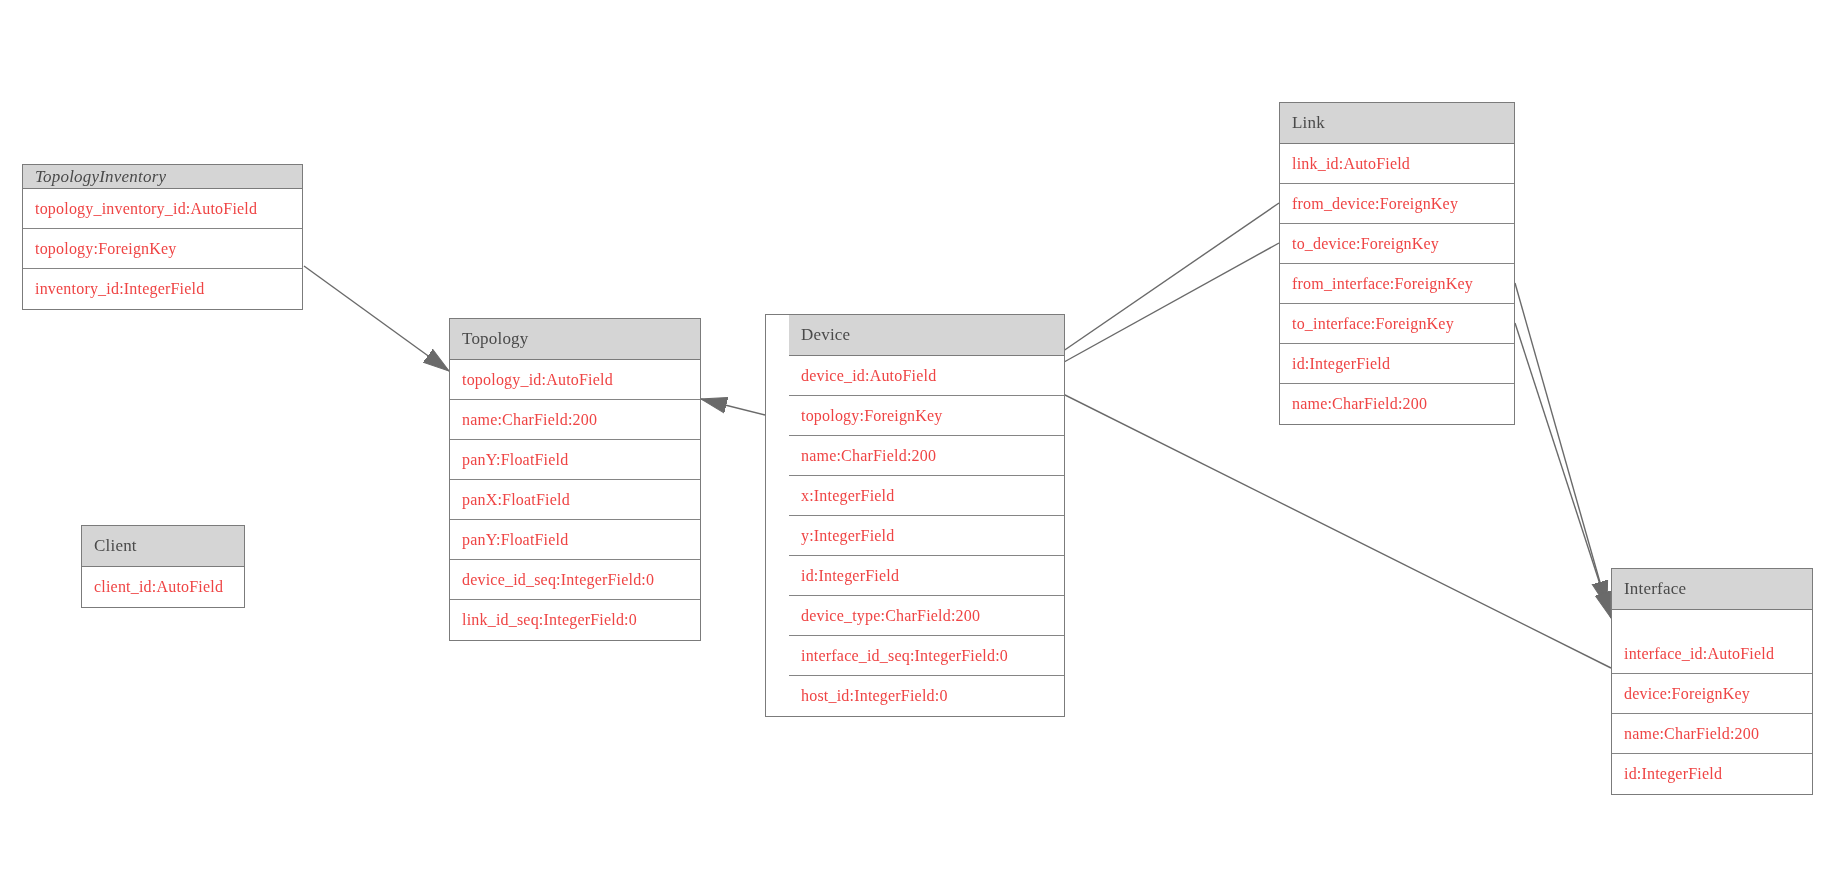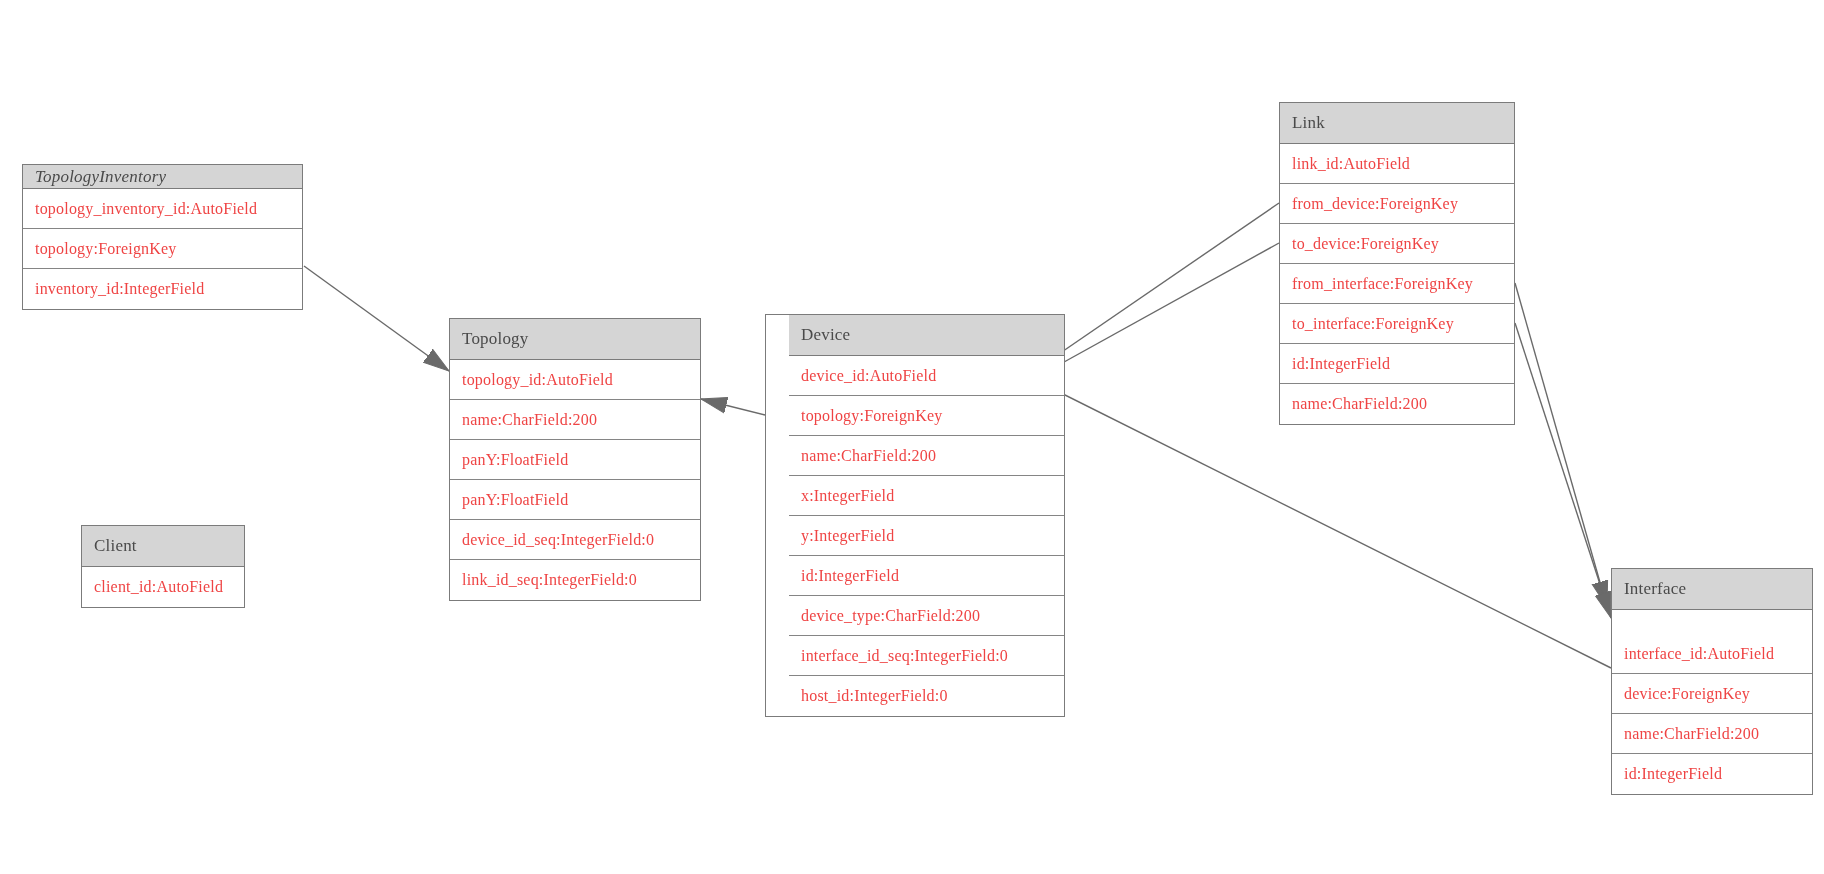--- a/index.html
+++ b/index.html
@@ -86,20 +86,21 @@
         <div class="entity-header" style="height: 24px; font-style: italic;">TopologyInventory</div>
         <div class="entity-row" style="height: 40px;">topology_inventory_id:AutoField</div>
         <div class="entity-row" style="height: 40px;">topology:ForeignKey</div>
         <div class="entity-row" style="height: 40px;">inventory_id:IntegerField</div>
       </div>
       <div class="entity-table" style="left: 449px; top: 318px; width: 252px;">
         <div class="entity-header" style="height: 41px;">Topology</div>
         <div class="entity-row" style="height: 40px; text-align: center;">topology_id:AutoField</div>
         <div class="entity-row" style="height: 40px;">name:CharField:200</div>
         <div class="entity-row" style="height: 40px;">panY:FloatField</div>
+        <div class="entity-row" style="height: 40px;">panX:FloatField</div>
         <div class="entity-row" style="height: 40px;">panY:FloatField</div>
         <div class="entity-row" style="height: 40px;">device_id_seq:IntegerField:0</div>
         <div class="entity-row" style="height: 40px;">link_id_seq:IntegerField:0</div>
       </div>
       <div class="entity-table" style="left: 81px; top: 525px; width: 164px;">
         <div class="entity-header" style="height: 41px;">Client</div>
         <div class="entity-row" style="height: 40px;">client_id:AutoField</div>
       </div>
       <div class="entity-table" style="left: 765px; top: 314px; width: 300px; padding-left: 23px;">
         <div class="entity-header" style="height: 41px;">Device</div>

